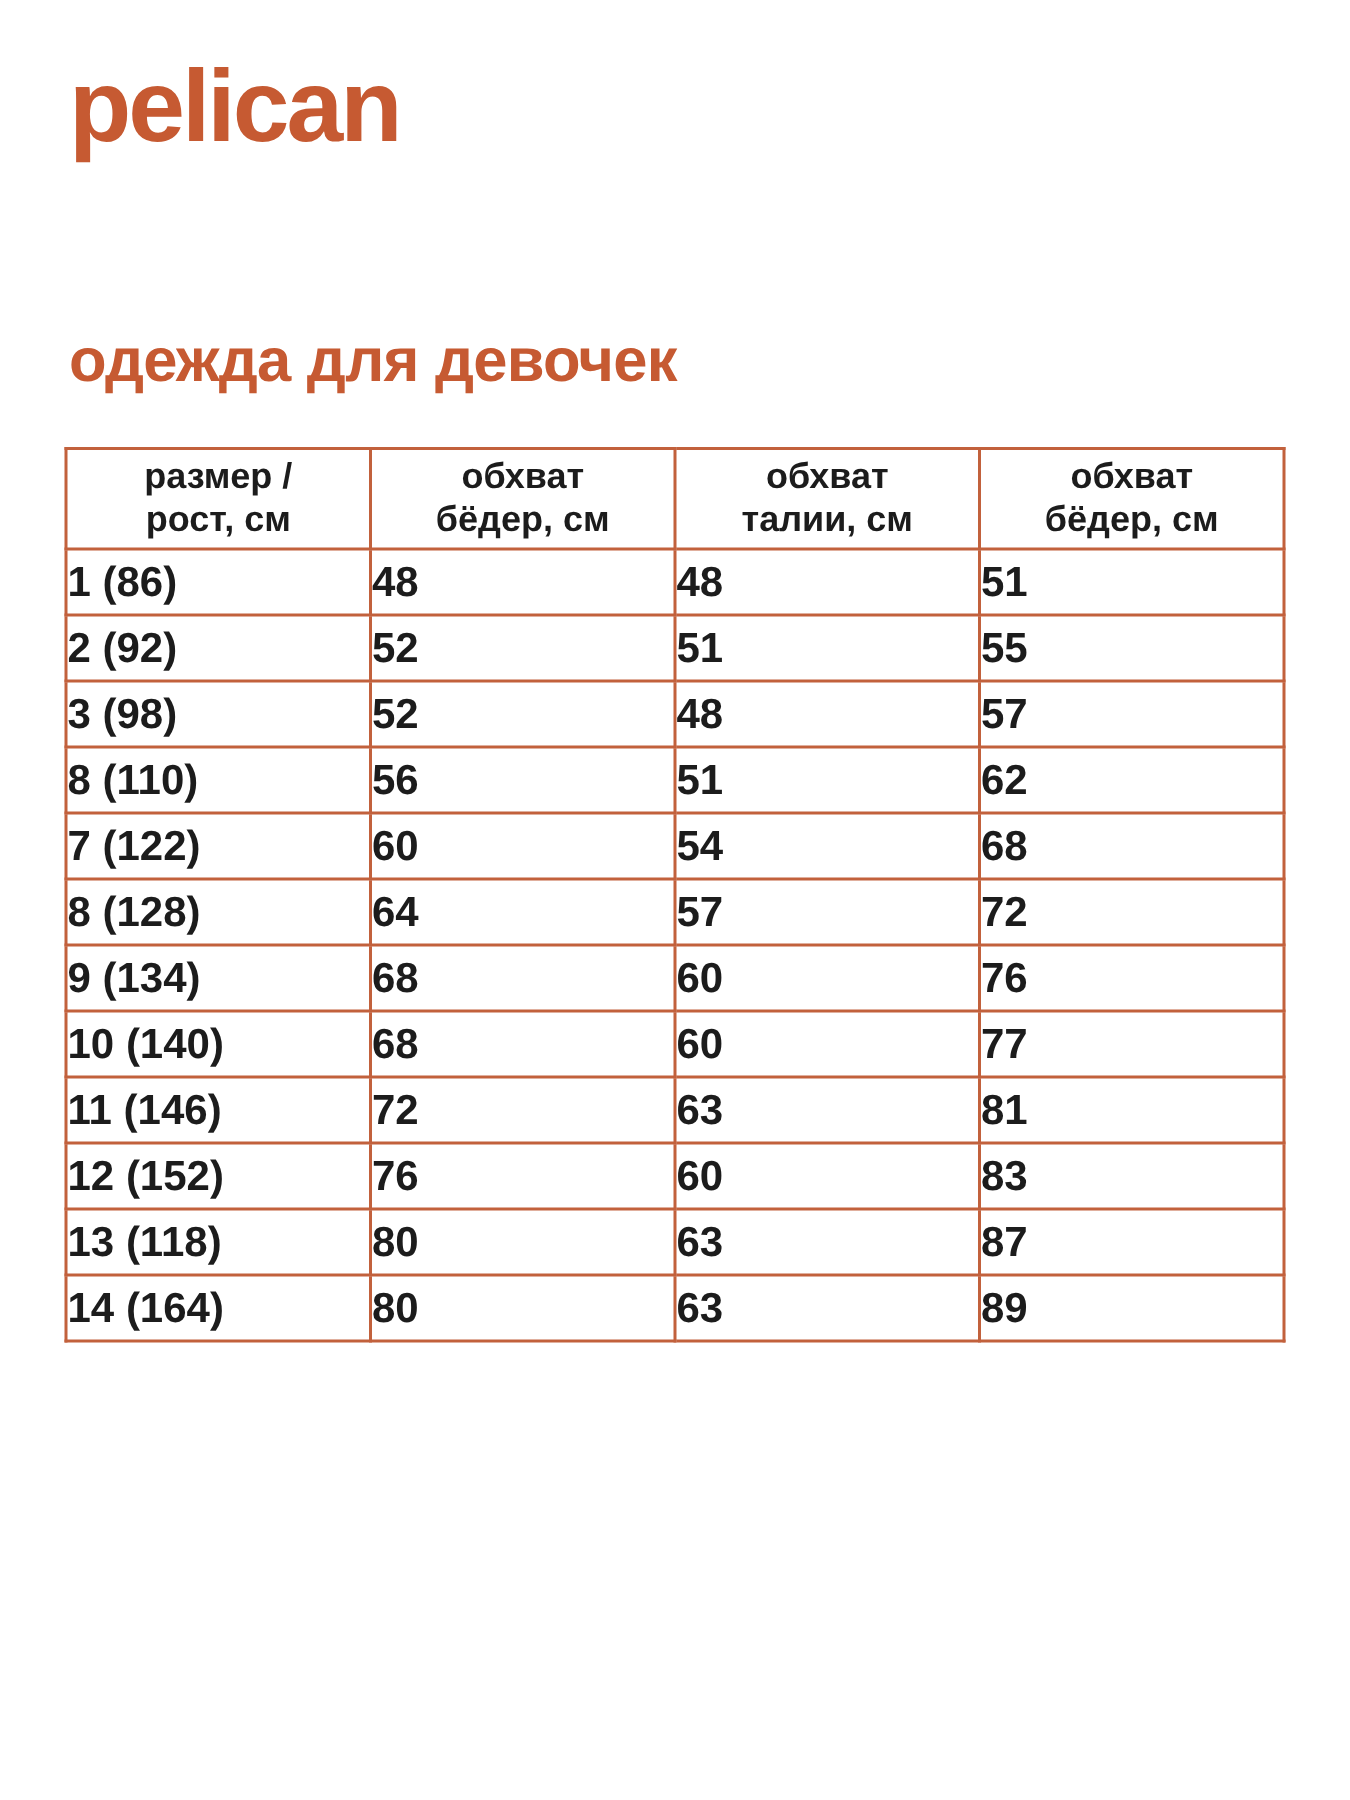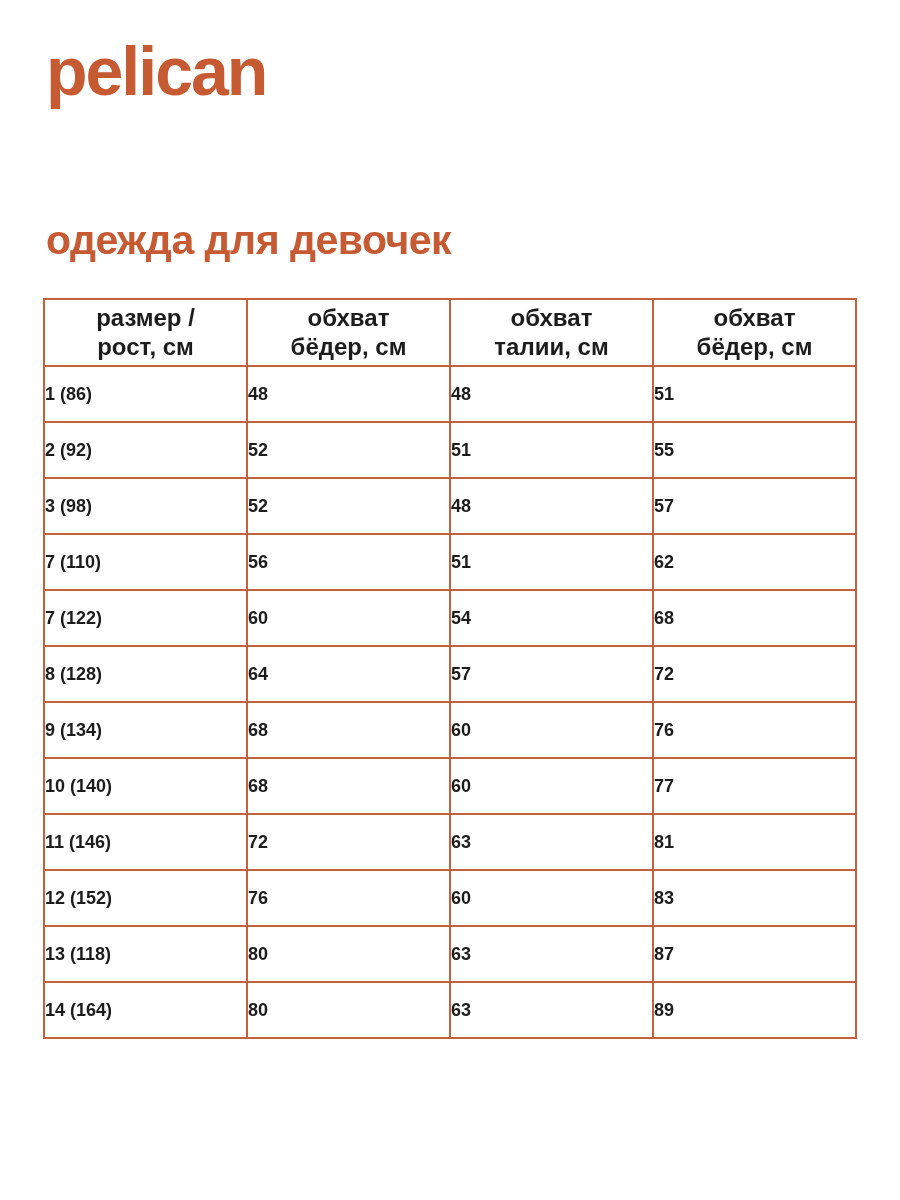--- a/index.html
+++ b/index.html
@@ -56,22 +56,22 @@
     padding: 0;
     background: #fff;
   }
   .size-chart thead th {
     height: 67px;
     font-size: 24px;
     line-height: 1.2;
   }
   .size-chart thead th span { display: block; }
   .size-chart tbody td {
-    height: 56px;
-    font-size: 18px;
+    height: 44px;
+    font-size: 28px;
   }
 </style>
 </head>
 <body>
 
 <div class="page">
 
   <div class="logo">pelican</div>
 
   <h1 class="title">одежда для девочек</h1>
@@ -110,21 +110,21 @@
           <td>51</td>
           <td>55</td>
         </tr>
         <tr>
           <td>3 (98)</td>
           <td>52</td>
           <td>48</td>
           <td>57</td>
         </tr>
         <tr>
-          <td>7 (110)</td>
+          <td>8 (110)</td>
           <td>56</td>
           <td>51</td>
           <td>62</td>
         </tr>
         <tr>
           <td>7 (122)</td>
           <td>60</td>
           <td>54</td>
           <td>68</td>
         </tr>

